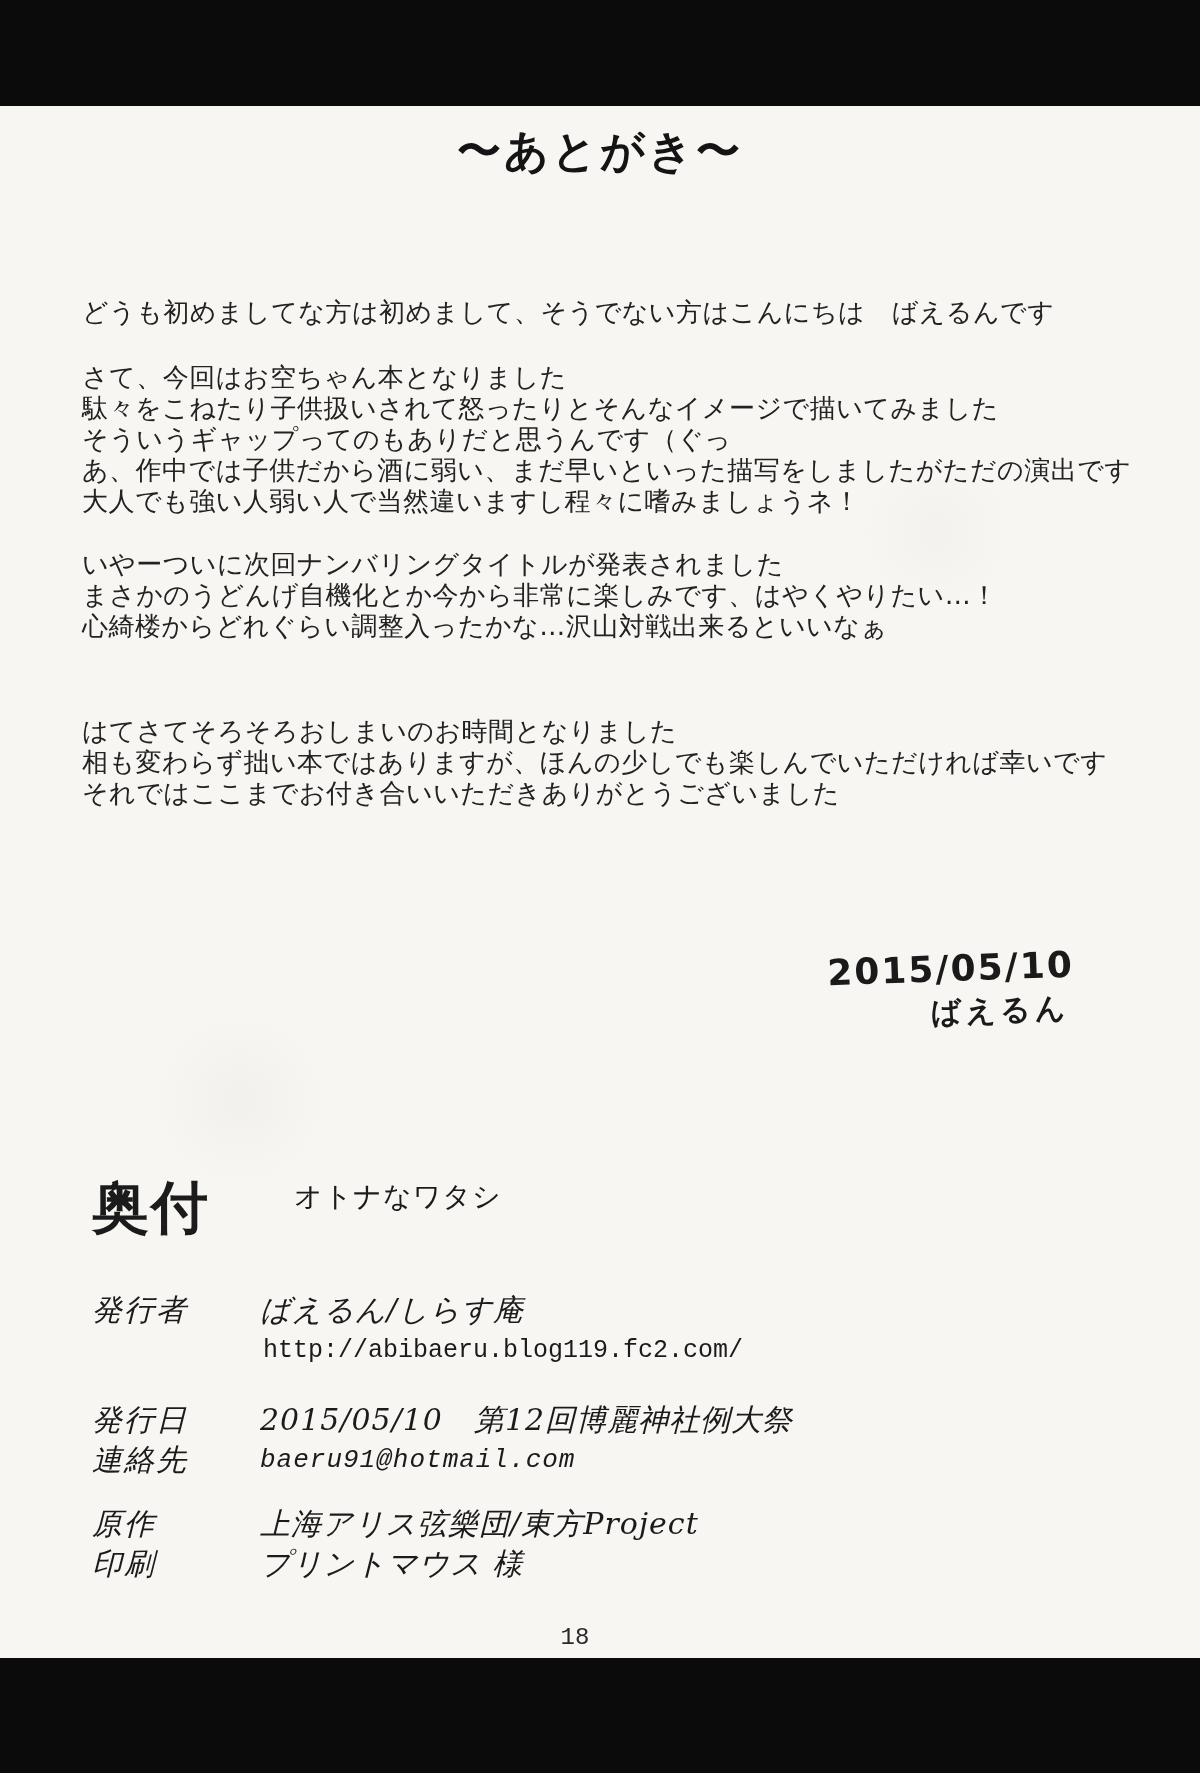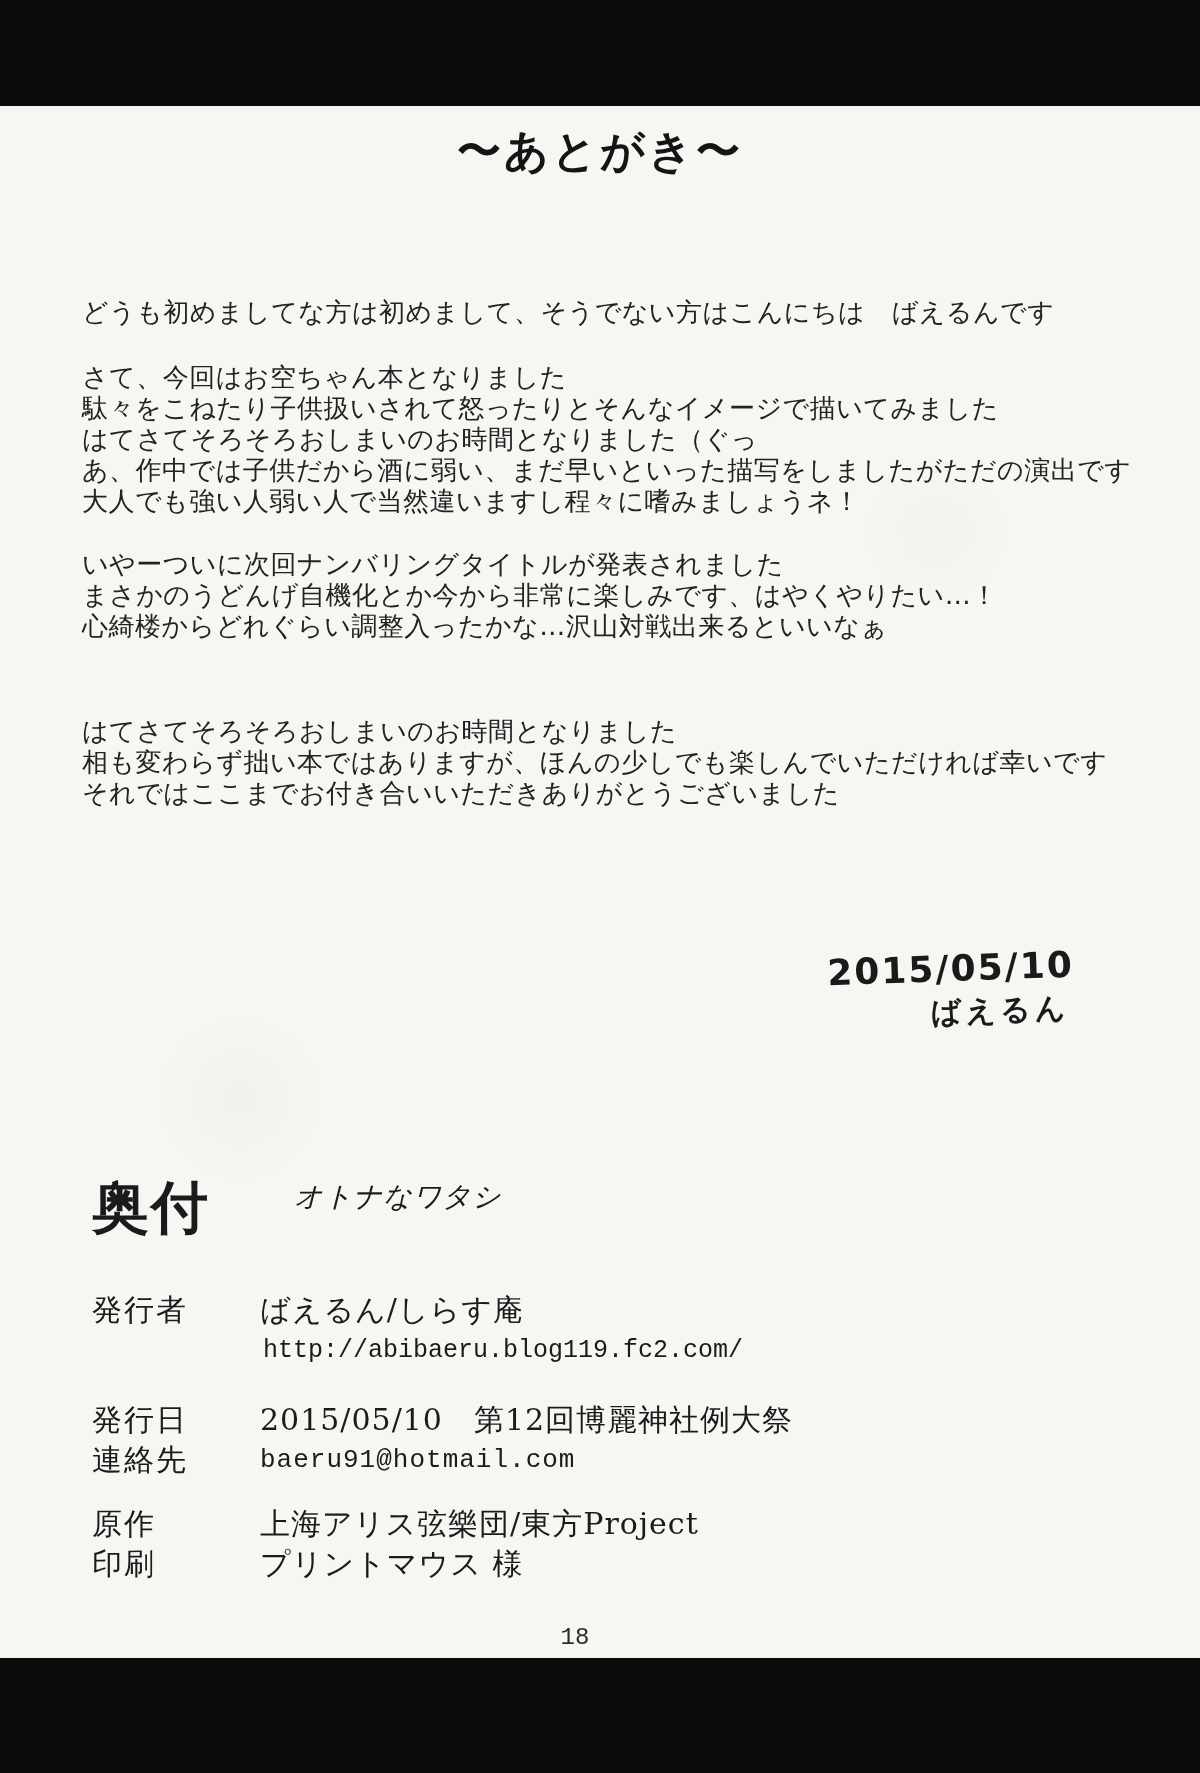--- a/index.html
+++ b/index.html
@@ -85,24 +85,23 @@
     font-weight: 600;
     letter-spacing: 2px;
     line-height: 1;
   }
   .book-title {
     font-family: "DejaVu Sans", sans-serif;
     font-size: 28px;
     margin-left: 84px;
     padding-bottom: 4px;
     letter-spacing: 1px;
-    font-style: italic;
   }
   .rows { margin-top: 48px; }
-  .row { display: flex; font-size: 30px; line-height: 40px; }
+  .row { display: flex; font-size: 30px; line-height: 40px; font-style: italic; }
   .row .label { width: 168px; flex: 0 0 168px; letter-spacing: 2px; }
   .row .value { letter-spacing: 1px; }
   .url-row {
     margin-left: 171px;
     font-family: "Liberation Mono", "DejaVu Sans Mono", monospace;
     font-size: 25px;
     line-height: 42px;
   }
   .mono { font-family: "Liberation Mono", "DejaVu Sans Mono", monospace; font-size: 26px; }
   .rows .spacer-sm { height: 24px; }
@@ -128,21 +127,21 @@
 
   <h1 class="title">〜あとがき〜</h1>
 
   <div class="body-text">
     <div class="para gap-a">
       <div class="line">どうも初めましてな方は初めまして、そうでない方はこんにちは　ばえるんです</div>
     </div>
     <div class="para gap-b">
       <div class="line">さて、今回はお空ちゃん本となりました</div>
       <div class="line">駄々をこねたり子供扱いされて怒ったりとそんなイメージで描いてみました</div>
-      <div class="line">はてさてそろそろおしまいのお時間となりました（ぐっ</div>
+      <div class="line">そういうギャップってのもありだと思うんです（ぐっ</div>
       <div class="line">あ、作中では子供だから酒に弱い、まだ早いといった描写をしましたがただの演出です</div>
       <div class="line">大人でも強い人弱い人で当然違いますし程々に嗜みましょうネ！</div>
     </div>
     <div class="para gap-c">
       <div class="line">いやーついに次回ナンバリングタイトルが発表されました</div>
       <div class="line">まさかのうどんげ自機化とか今から非常に楽しみです、はやくやりたい…！</div>
       <div class="line">心綺楼からどれぐらい調整入ったかな…沢山対戦出来るといいなぁ</div>
     </div>
     <div class="para">
       <div class="line">はてさてそろそろおしまいのお時間となりました</div>

